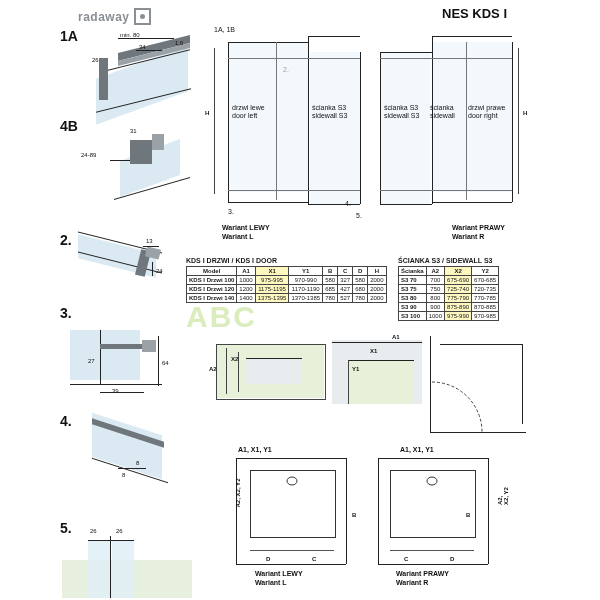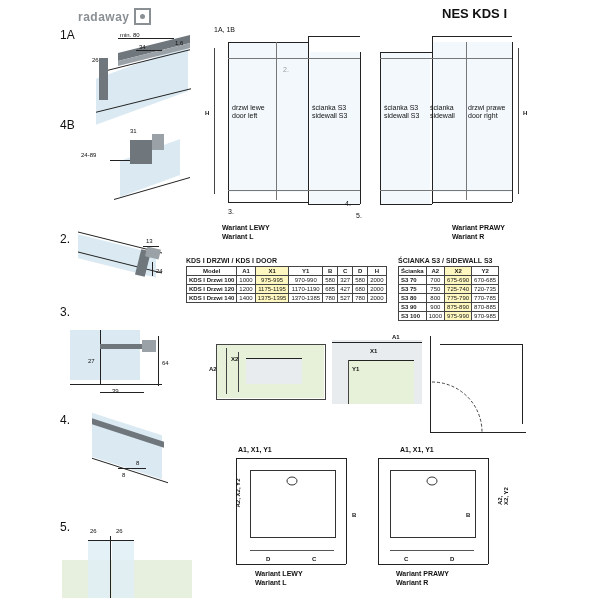--- a/index.html
+++ b/index.html
@@ -1,21 +1,21 @@
 <!DOCTYPE html>
 <html><head>
 <meta charset="utf-8">
 <style>
   html,body{margin:0;padding:0;}
   body{width:600px;height:600px;background:#ffffff;font-family:"Liberation Sans",sans-serif;color:#1a1a1a;overflow:hidden;}
   .page{position:relative;width:512px;height:600px;}
   .lbl{position:absolute;font-size:7px;color:#111;}
   .bold{font-weight:bold;}
   .dim{position:absolute;font-size:6px;color:#111;}
-  .stepno{position:absolute;font-size:12px;font-weight:normal;color:#111;}
+  .stepno{position:absolute;font-size:14px;font-weight:bold;color:#111;}
 
   
   .brand{position:absolute;left:78px;top:8px;display:flex;align-items:center;gap:4px;}
   .brand-text{font-size:12px;font-weight:bold;color:#8a8f94;letter-spacing:.5px;}
   .brand-mark{width:13px;height:13px;border:2px solid #8a8f94;display:flex;align-items:center;justify-content:center;}
   .brand-mark i{display:block;width:5px;height:5px;background:#8a8f94;border-radius:50%;}
   .title{position:absolute;left:425px;top:6px;font-size:13px;font-weight:bold;color:#111;margin-left:17px;}
   .gl{position:absolute;background:#cfe3ee;opacity:.75;}
   .gl2{position:absolute;background:#dfeef6;opacity:.85;}
   .gr{position:absolute;background:#e4eddc;opacity:.9;}
@@ -271,20 +271,21 @@
         </tr>
         <tr>
           <td class="rowlab">S3 100</td>
           <td>1000</td>
           <td class="hl">975-990</td>
           <td>970-985</td>
         </tr>
       </tbody>
     </table>
 
+  <div class="watermark" style="left:186px;top:300px;">ABC</div>
 
   <div>
     <div class="greenbox" style="left:216px;top:344px;width:108px;height:54px;"></div>
     <div class="tray" style="left:216px;top:344px;width:108px;height:54px;border-color:#444;"></div>
     <div class="graybox" style="left:246px;top:358px;width:56px;height:26px;"></div>
     <div class="ln" style="left:246px;top:358px;width:56px;height:1px;"></div>
     <div class="dim bold" style="left:231px;top:356px;">X2</div>
     <div class="dim bold" style="left:209px;top:366px;">A2</div>
     <div class="tv" style="left:226px;top:348px;height:46px;background:#444;"></div>
     <div class="tv" style="left:238px;top:352px;height:40px;background:#444;"></div>

